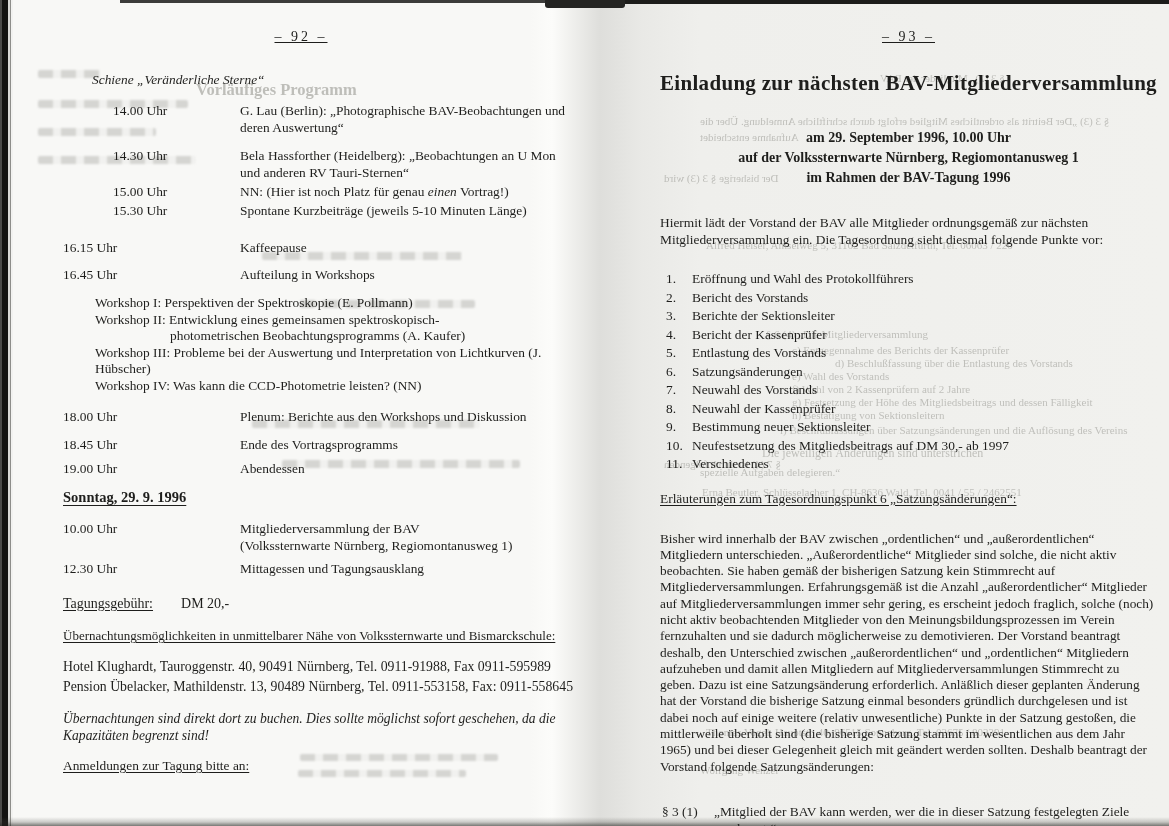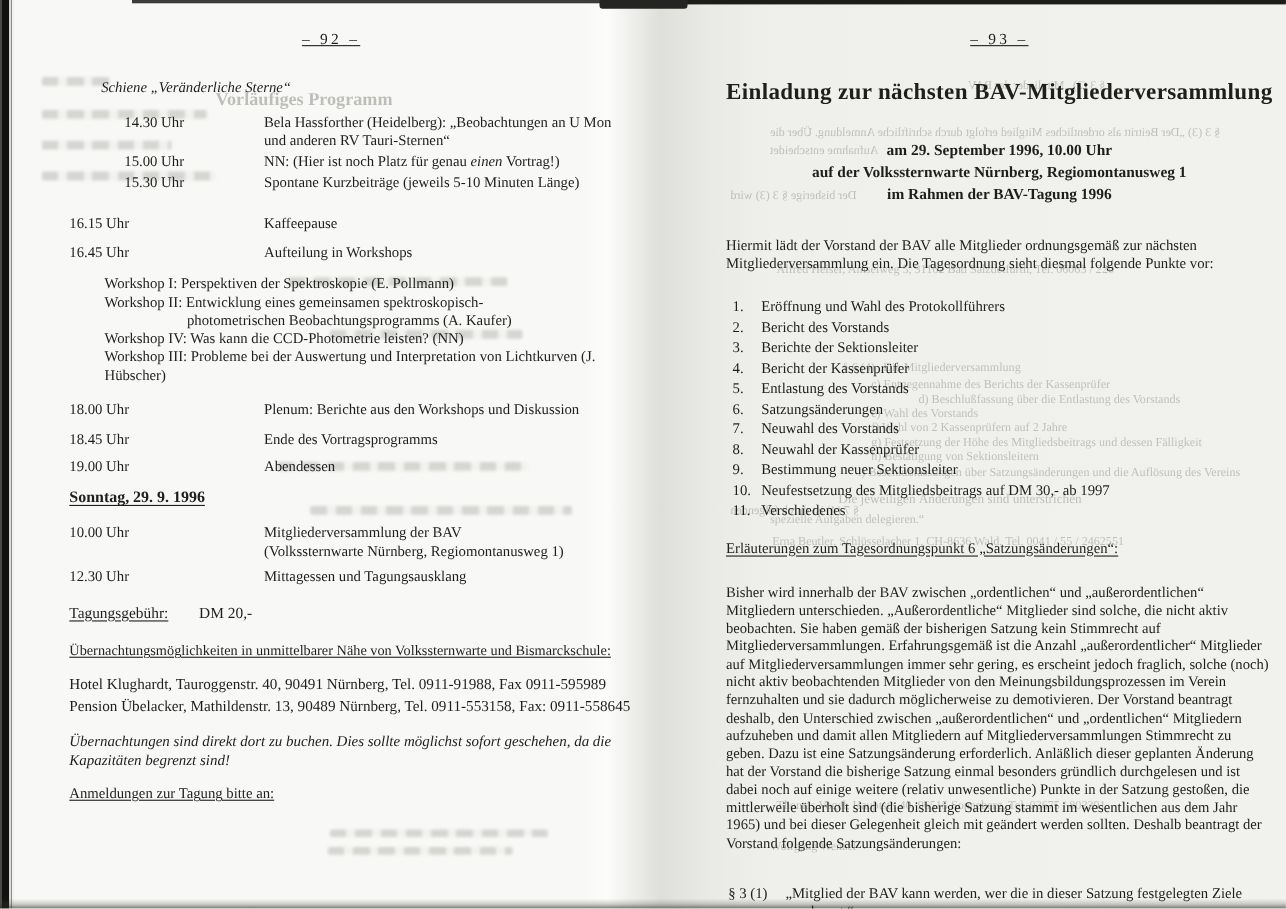--- a/index.html
+++ b/index.html
@@ -111,20 +111,24 @@
   <div class="ghost" style="left:700px;top:466px;">spezielle Aufgaben delegieren.“</div>
   <div class="ghost" style="left:702px;top:486px;">Erna Beutler, Schlüsselacher 1, CH-8636 Wald, Tel. 0041 / 55 / 2462551</div>
   <div class="ghost" style="left:706px;top:713px;margin-top:13px;">Thomas Vogel, Hauptstr. 40, 96515 Sonneberg, Tel. 03675 / 802391</div>
   <div class="ghost" style="left:700px;top:764px;">Wolfgang Wenzel</div>
 
   <div class="page page-l">
     <div class="pageno">–  92  –</div>
     <div class="track">Schiene „Veränderliche Sterne“</div>
 
     <div class="blk1">
+      <div class="row" style="margin-bottom:11px;">
+        <span class="t">14.00  Uhr</span>
+        <span class="d">G. Lau (Berlin):  „Photographische BAV-Beobachtungen und deren Auswertung“</span>
+      </div>
       <div class="row" style="margin-bottom:2px;">
         <span class="t">14.30  Uhr</span>
         <span class="d">Bela Hassforther (Heidelberg):  „Beobachtungen an U Mon und anderen RV Tauri-Sternen“</span>
       </div>
       <div class="row" style="margin-bottom:2px;">
         <span class="t">15.00  Uhr</span>
         <span class="d"><span>NN: (Hier ist noch Platz für genau </span><em>einen</em><span> Vortrag!)</span></span>
       </div>
       <div class="row" style="margin-bottom:0;">
         <span class="t">15.30  Uhr</span>
@@ -138,22 +142,22 @@
     </div>
     <div class="row rowm" style="margin-bottom:12px;">
       <span class="t">16.45  Uhr</span>
       <span class="d">Aufteilung in Workshops</span>
     </div>
 
     <div class="workshops">
       <div>Workshop I:  Perspektiven der Spektroskopie  (E. Pollmann)</div>
       <div>Workshop II:  Entwicklung eines gemeinsamen spektroskopisch-</div>
       <div class="indent">photometrischen Beobachtungsprogramms  (A. Kaufer)</div>
+      <div>Workshop III:  Probleme bei der Auswertung und Interpretation von Lichtkurven  (J. Hübscher)</div>
       <div>Workshop IV:  Was kann die CCD-Photometrie leisten?  (NN)</div>
-      <div>Workshop III:  Probleme bei der Auswertung und Interpretation von Lichtkurven  (J. Hübscher)</div>
     </div>
 
     <div class="row rowm" style="margin-bottom:11px;">
       <span class="t">18.00  Uhr</span>
       <span class="d">Plenum:  Berichte aus den Workshops und Diskussion</span>
     </div>
     <div class="row rowm" style="margin-bottom:7px;">
       <span class="t">18.45  Uhr</span>
       <span class="d">Ende des Vortragsprogramms</span>
     </div>

